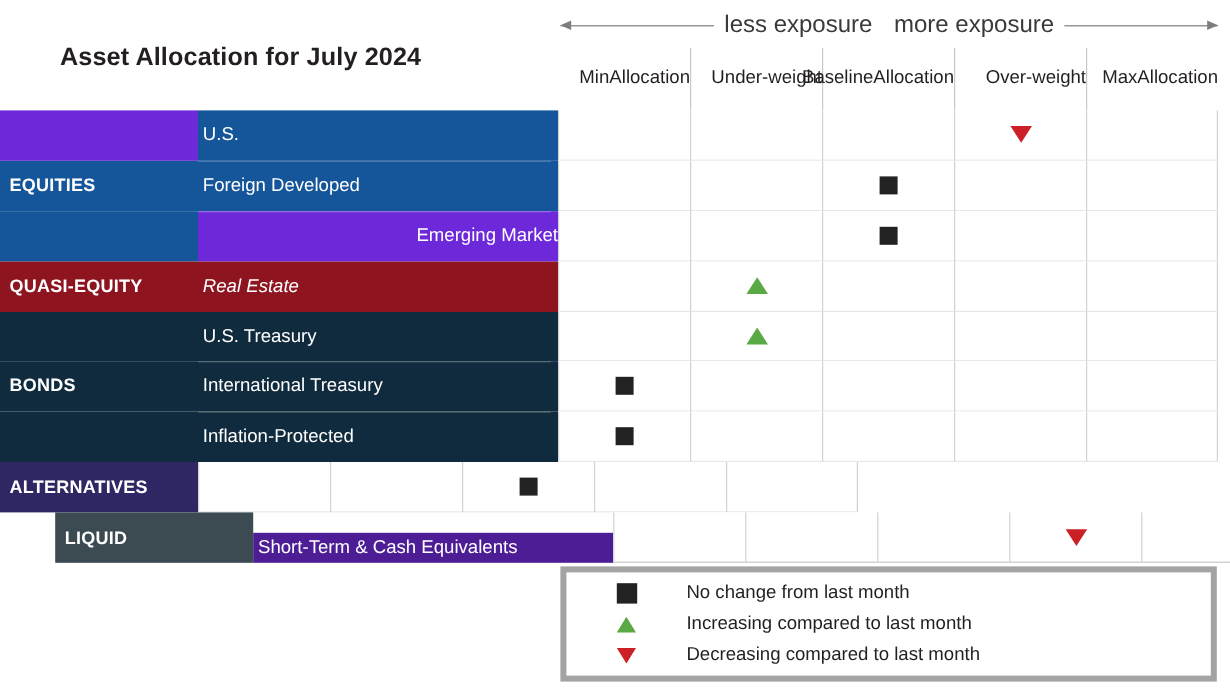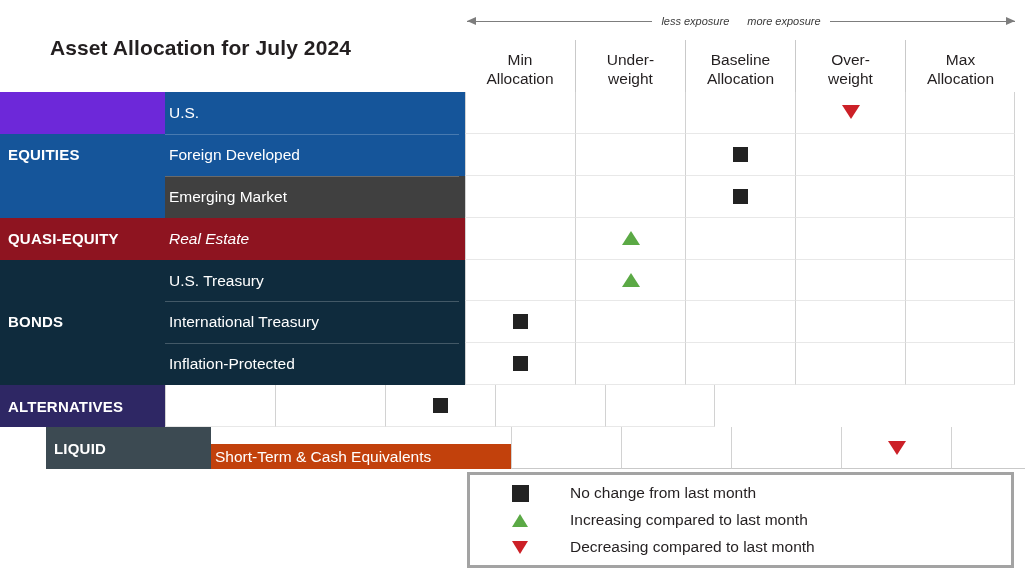--- a/index.html
+++ b/index.html
@@ -17,36 +17,36 @@
     letter-spacing:.1px;white-space:nowrap;
   }
 
   
   #scale{
     position:absolute;left:467px;top:8px;width:548px;height:26px;
     display:flex;align-items:center;
   }
   .sc-line{flex:1 1 auto;height:1px;background:#7d7d7d;position:relative;}
   .sc-label{
-    font-size:11px;font-style:italic;color:#3a3a3a;
+    font-size:20px;color:#3a3a3a;
     white-space:nowrap;padding:0 9px;
   }
   .arrow-head{position:absolute;top:-4px;width:0;height:0;
     border-top:4.5px solid transparent;border-bottom:4.5px solid transparent;}
   .arrow-head.left{left:0;border-right:9px solid #7d7d7d;}
   .arrow-head.right{right:0;border-left:9px solid #7d7d7d;}
 
   
   #colheads{
     position:absolute;left:465px;top:40px;width:550px;height:52px;
     display:flex;
   }
   .colhead{
     flex:1 1 110px;width:110px;
-    display:flex;flex-direction:column;align-items:center;justify-content:flex-end;
+    display:flex;align-items:center;justify-content:flex-end;
     font-size:15.5px;line-height:19px;color:#231f20;
     padding-bottom:4px;box-sizing:border-box;
     border-left:1px solid #c9c9c9;
   }
   .colhead:first-child{border-left:none;}
   .colhead span{display:block;text-align:center;white-space:nowrap;}
 
   
   #matrix{position:absolute;left:0px;top:92px;width:1015px;height:377px;}
   .row{position:relative;height:41.9px;display:flex;}
@@ -83,21 +83,21 @@
   
   .mk-square{width:15px;height:15px;background:#222222;}
   .mk-up{width:0;height:0;border-left:9px solid transparent;
     border-right:9px solid transparent;border-bottom:14px solid #5BA945;}
   .mk-down{width:0;height:0;border-left:9px solid transparent;
     border-right:9px solid transparent;border-top:14px solid #CC2027;}
 
   
   #legend{
     position:absolute;left:467px;top:472px;width:547px;height:96px;
-    border:3px solid #a3a3a3;background:#ffffff;box-sizing:border-box;
+    border:5px solid #a3a3a3;background:#ffffff;box-sizing:border-box;
     display:flex;flex-direction:column;justify-content:center;
     padding:4px 0 4px 0;
   }
   .leg-row{display:flex;align-items:center;height:27px;}
   .leg-mk{width:100px;flex:0 0 100px;display:flex;
     align-items:center;justify-content:center;}
   .leg-txt{font-size:15.5px;color:#231f20;white-space:nowrap;}
   .leg-mk .mk-square{width:17px;height:17px;}
   .leg-mk .mk-up{border-left-width:8px;border-right-width:8px;border-bottom-width:13px;}
   .leg-mk .mk-down{border-left-width:8px;border-right-width:8px;border-top-width:13px;}
@@ -167,21 +167,21 @@
         <div class="grid-cell"></div>
         <div class="grid-cell"></div>
         <div class="grid-cell">
           <span class="mk-square"></span>
         </div>
         <div class="grid-cell"></div>
         <div class="grid-cell"></div>
       </div>
       <div class="row">
         <div class="cat-cell" style="background: rgb(21, 85, 154);"></div>
-        <div class="asset-cell sep" style="background: #404040;">
+        <div class="asset-cell sep" style="background: #6d28d9; justify-content: flex-end;">
           <span>Emerging Market</span>
         </div>
         <div class="grid-cell"></div>
         <div class="grid-cell"></div>
         <div class="grid-cell">
           <span class="mk-square"></span>
         </div>
         <div class="grid-cell"></div>
         <div class="grid-cell"></div>
       </div>
@@ -250,21 +250,21 @@
         <div class="grid-cell">
           <span class="mk-square"></span>
         </div>
         <div class="grid-cell"></div>
         <div class="grid-cell"></div>
       </div>
       <div class="row">
         <div class="cat-cell" style="background: rgb(60, 74, 82); margin-left: 46px;">
           <span>LIQUID</span>
         </div>
-        <div class="asset-cell" style="background: #c2410c; margin-top: 17px;">
+        <div class="asset-cell" style="background: #4c1d95; margin-top: 17px;">
           <span>Short-Term &amp; Cash Equivalents</span>
         </div>
         <div class="grid-cell"></div>
         <div class="grid-cell"></div>
         <div class="grid-cell"></div>
         <div class="grid-cell">
           <span class="mk-down"></span>
         </div>
         <div class="grid-cell"></div>
       </div>

